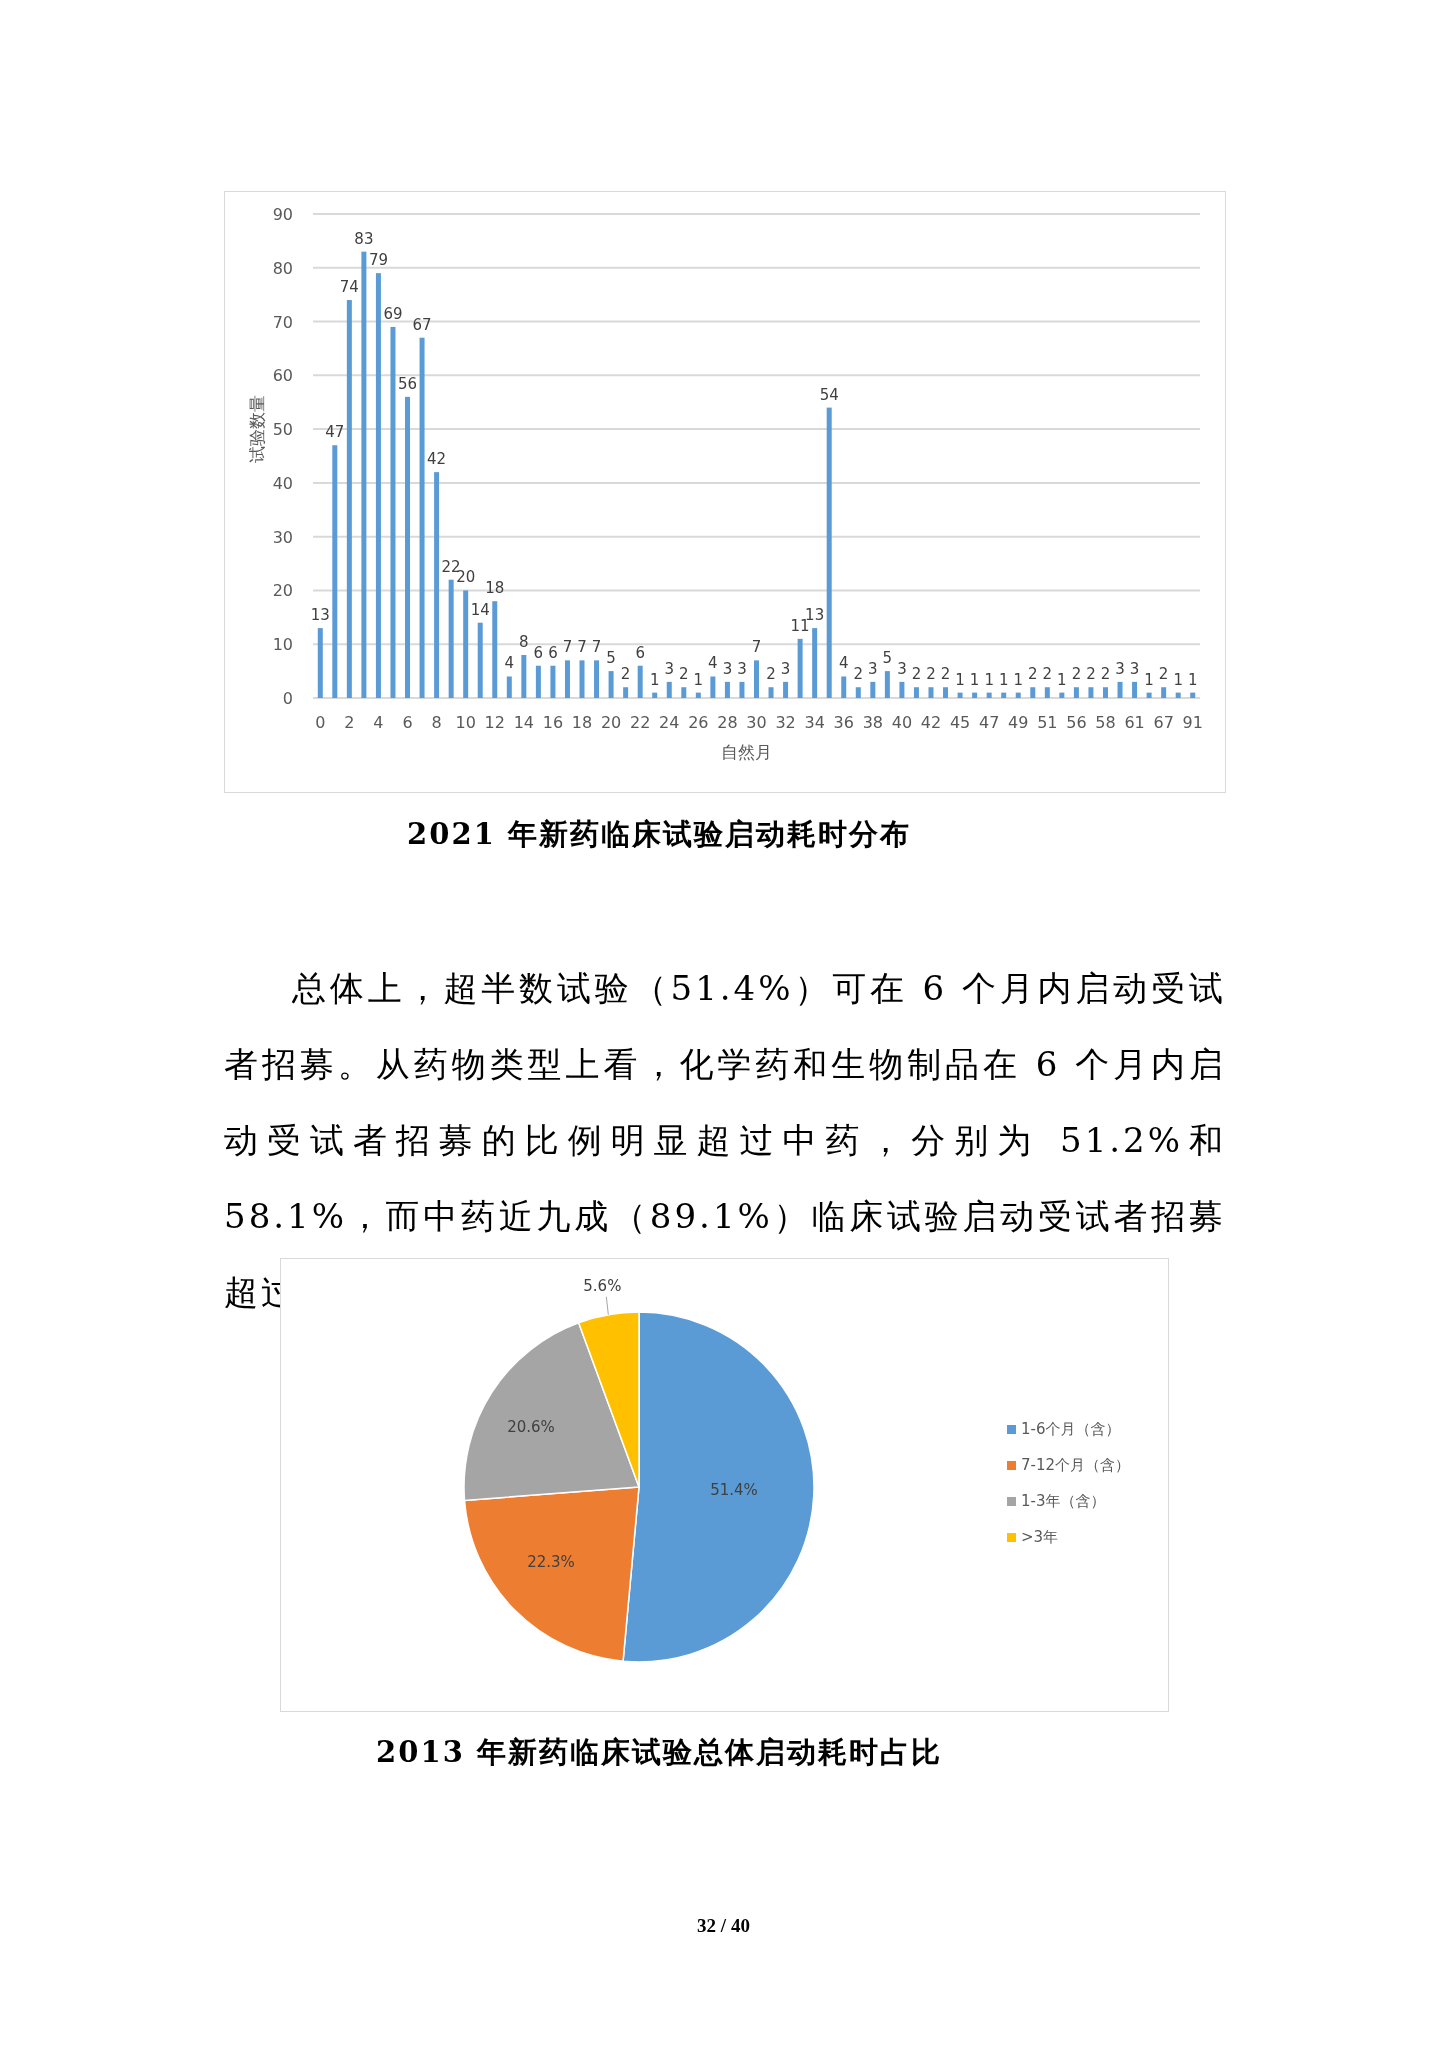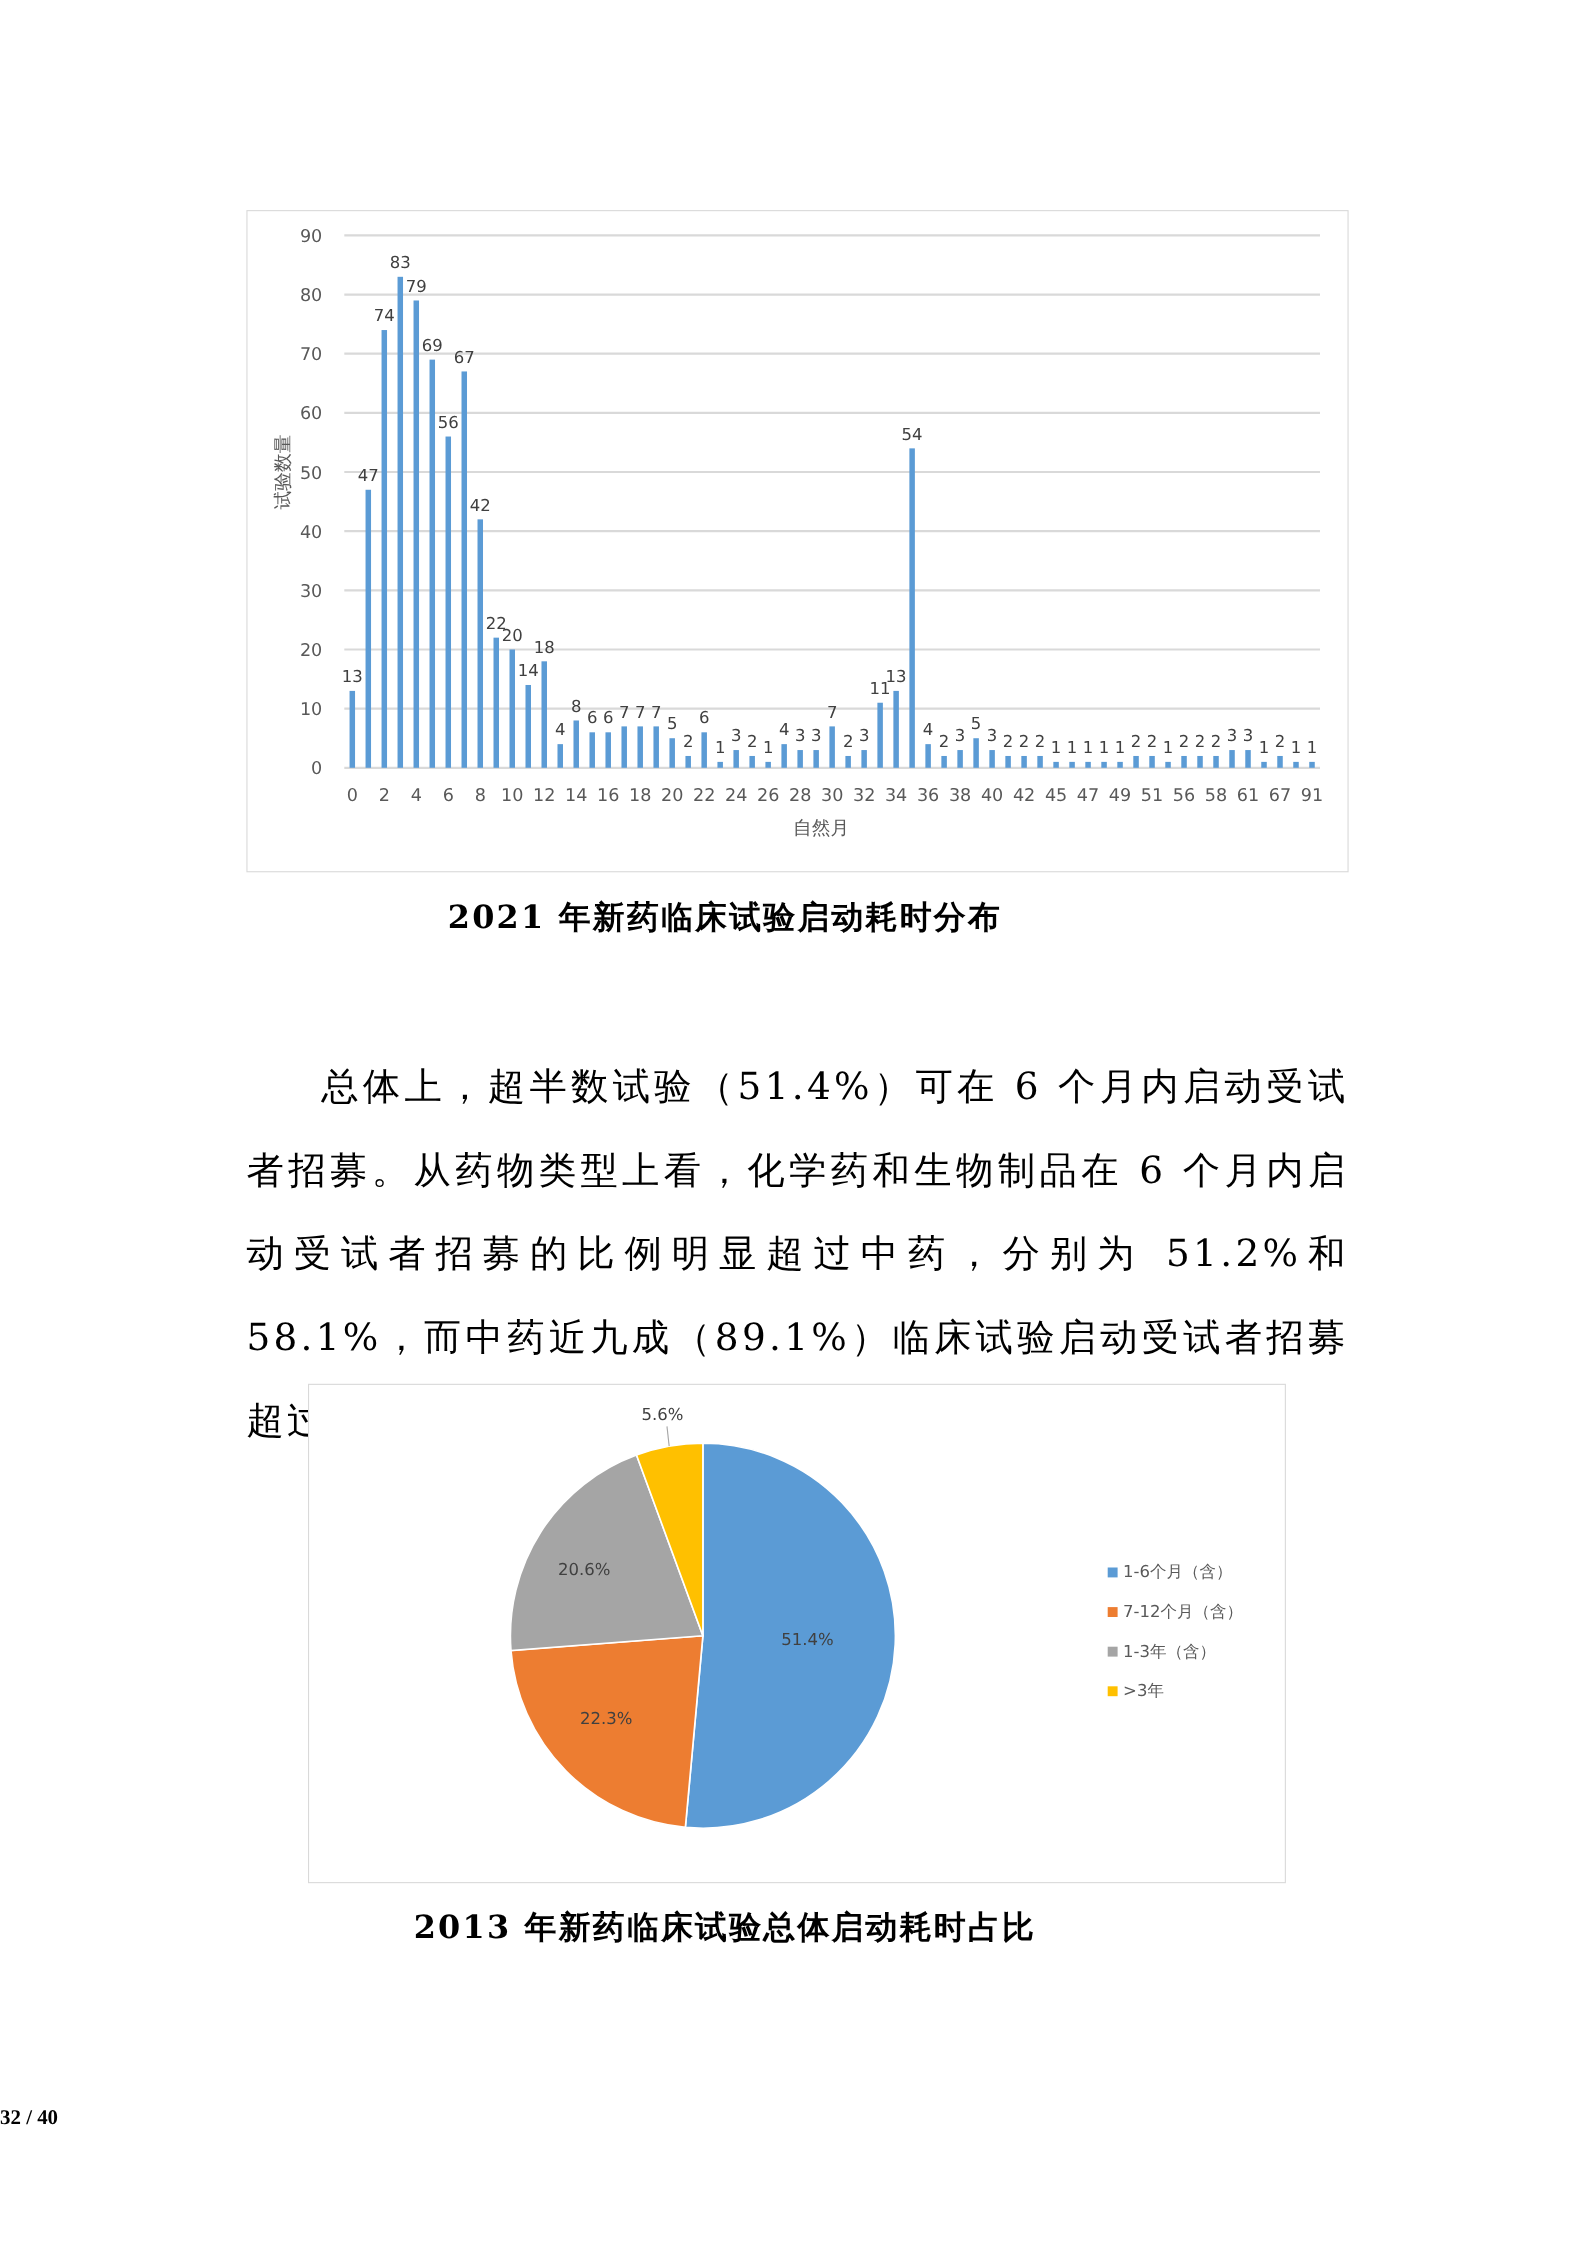--- a/index.html
+++ b/index.html
@@ -4,21 +4,21 @@
 <style>
   html, body { margin:0; padding:0; background:#ffffff; }
   body { width:1447px; height:2059px; position:relative; overflow:hidden; font-family:"DejaVu Serif", serif; color:#000; }
   .frame { position:absolute; border:1px solid #d9d9d9; background:#fff; box-sizing:border-box; }
   #bar-frame { left:224px; top:191px; width:1002px; height:602px; }
   #pie-frame { left:280px; top:1258px; width:889px; height:454px; }
   svg text { font-family:"DejaVu Sans", sans-serif; }
   .caption { position:absolute; left:0; width:1318px; text-align:center; font-weight:bold; font-size:29px; letter-spacing:2px; font-family:"DejaVu Serif", serif; }
   .para { position:absolute; left:224px; width:1002px; font-size:34px; line-height:76px; font-family:"DejaVu Serif", serif; text-align:justify; }
   .para p { margin:0; text-indent:2em; letter-spacing:3px; }
-  .pagenum { position:absolute; left:0; width:1447px; top:1915px; text-align:left; font-weight:bold; font-size:19px; font-family:"Liberation Serif", serif; }
+  .pagenum { position:absolute; left:0; width:1447px; top:1915px; text-align:center; font-weight:bold; font-size:19px; font-family:"Liberation Serif", serif; }
 </style>
 </head>
 <body>
 
 <div id="bar-frame" class="frame">
   <svg id="bar-svg" width="1000" height="600" viewBox="0 0 1000 600">
       <line x1="88" x2="975" y1="506" y2="506" stroke="#d9d9d9" stroke-width="2"></line>
       <text x="68" y="512" text-anchor="end" font-size="16" fill="#595959">0</text>
       <line x1="88" x2="975" y1="452.22222222222223" y2="452.22222222222223" stroke="#d9d9d9" stroke-width="2"></line>
       <text x="68" y="458.22222222222223" text-anchor="end" font-size="16" fill="#595959">10</text>

